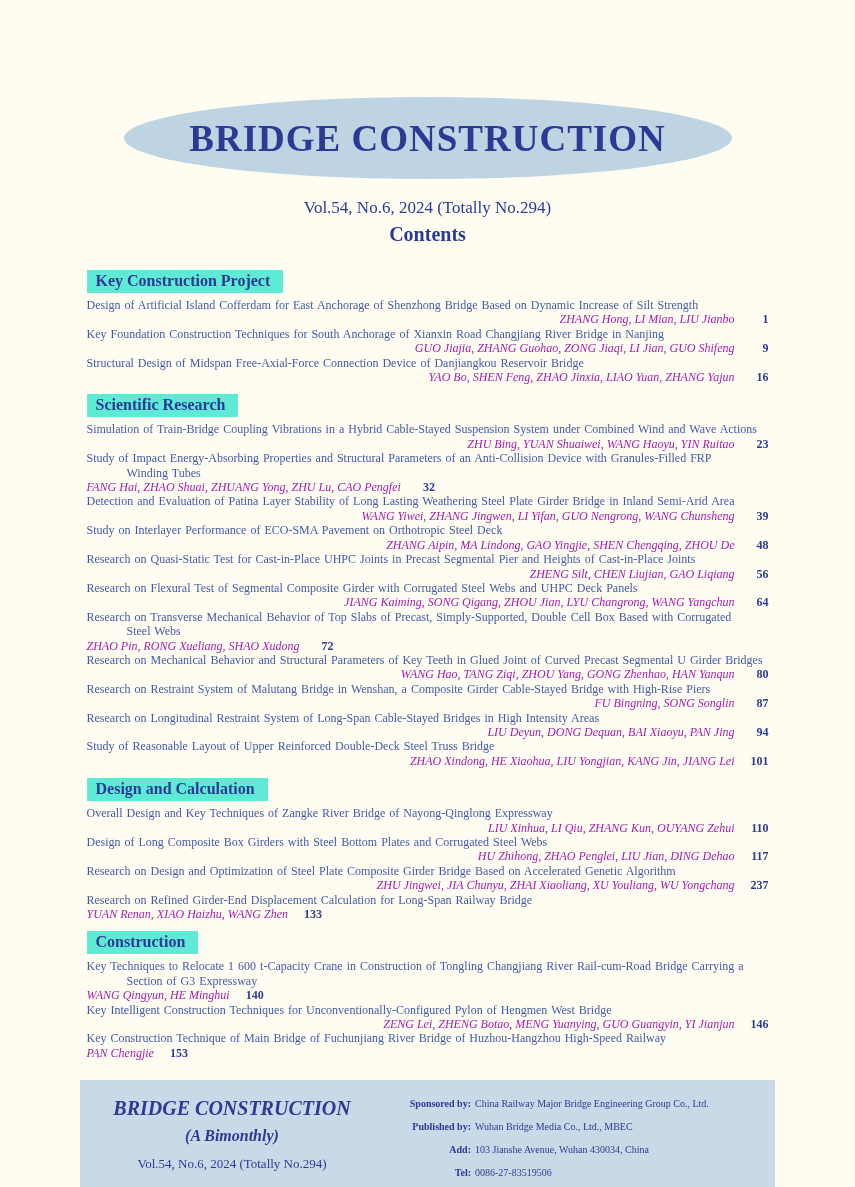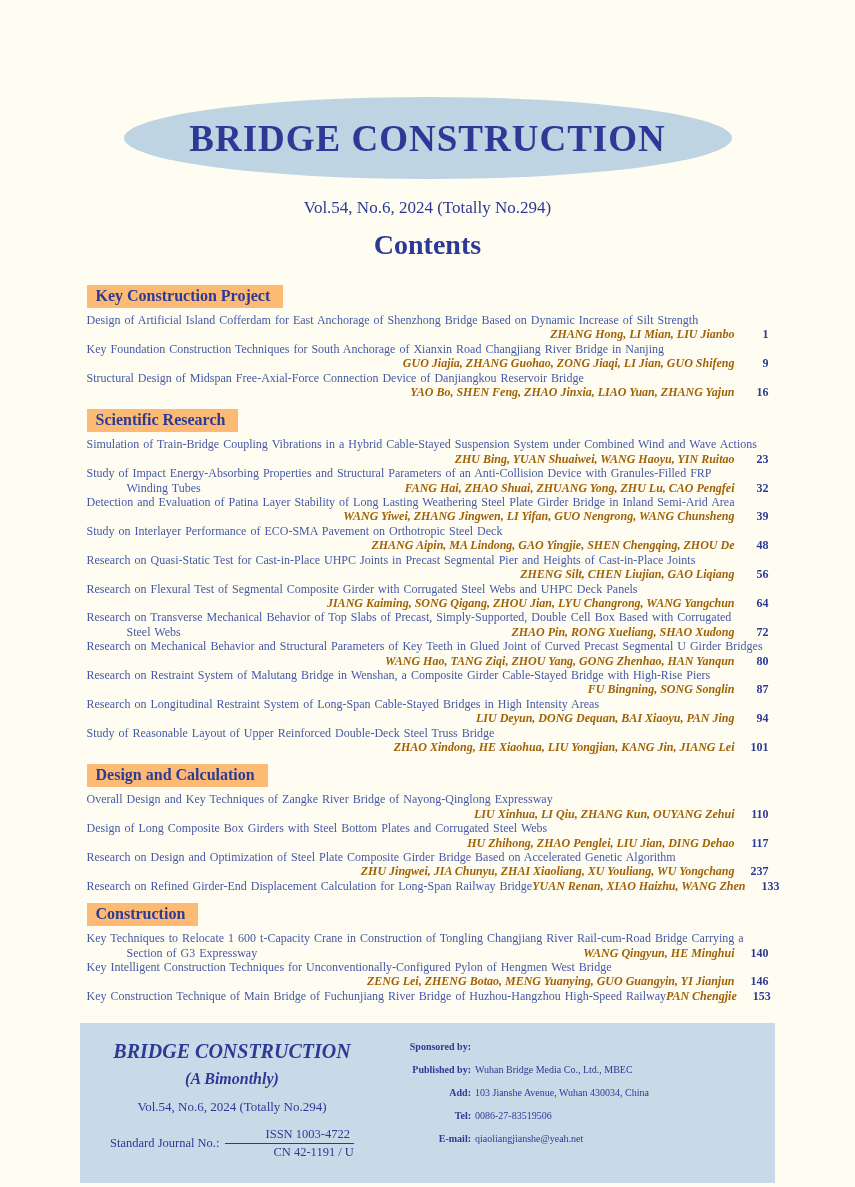--- a/index.html
+++ b/index.html
@@ -18,40 +18,40 @@
   }
   .journal-title {
     font-size:37px; font-weight:bold; color:#2c3a95; letter-spacing:1px;
     white-space:nowrap;
   }
   .vol-line {
     text-align:center; margin-top:19px;
     font-size:17px; color:#2c3a95; white-space:nowrap;
   }
   .contents-heading {
-    text-align:center; margin-top:11px;
-    font-size:28px; font-weight:bold; color:#2c3a95;
+    text-align:center; margin-top:5px;
+    font-size:20px; font-weight:bold; color:#2c3a95;
   }
   .toc { width:682px; margin:24px auto 0; }
   .badge {
     display:inline-block;
-    background:#fdba74; color:#2c3a95;
+    background:#5eead4; color:#2c3a95;
     font-weight:bold; font-size:16px;
     padding:2px 13px 3px 9px;
     margin:10px 0 5px;
   }
   .toc .badge:first-child { margin-top:0; }
   .article { font-size:12px; line-height:14.4px; color:#4459a8; }
   .a-title, .a-title-inline, .cont { white-space:nowrap; word-spacing:1px; }
   .a-line { display:flex; align-items:baseline; }
   .a-line.end { justify-content:flex-end; }
-  .a-line.between { justify-content:space-between; }
+  .a-line.between { justify-content:space-between;flex-direction:column; }
   .cont { padding-left:40px; }
   .rgroup { display:flex; align-items:baseline; white-space:nowrap; }
-  .authors { font-weight:bold; font-style:italic; color:#a16207; }
+  .authors { font-weight:normal; font-style:italic; color:#a21caf; }
   .pg { font-weight:bold; color:#2c3a95; margin-left:12px; min-width:22px; text-align:right; font-style:normal; }
   .footer {
     width:695px; height:160px;
     margin:20px auto 0;
     background:#c8d9e7;
     display:flex; box-sizing:border-box;
     padding:17px 14px 0 8px;
     color:#2c3a95;
   }
   .f-left { width:288px; text-align:center; flex-shrink:0; }
@@ -262,20 +262,21 @@
         <span>Standard Journal No.:</span>
         <span class="fraction">
           <div class="top">ISSN  1003-4722</div>
           <div class="bot">CN 42-1191 / U</div>
         </span>
       </div>
     </div>
     <div class="f-right">
         <div class="f-row">
           <span class="f-label">Sponsored by:</span>
+          <span class="f-value">China Railway Major Bridge Engineering Group Co., Ltd.</span>
         </div>
         <div class="f-row">
           <span class="f-label">Published by:</span>
           <span class="f-value">Wuhan Bridge Media Co., Ltd., MBEC</span>
         </div>
         <div class="f-row">
           <span class="f-label">Add:</span>
           <span class="f-value">103 Jianshe Avenue, Wuhan 430034, China</span>
         </div>
         <div class="f-row">

